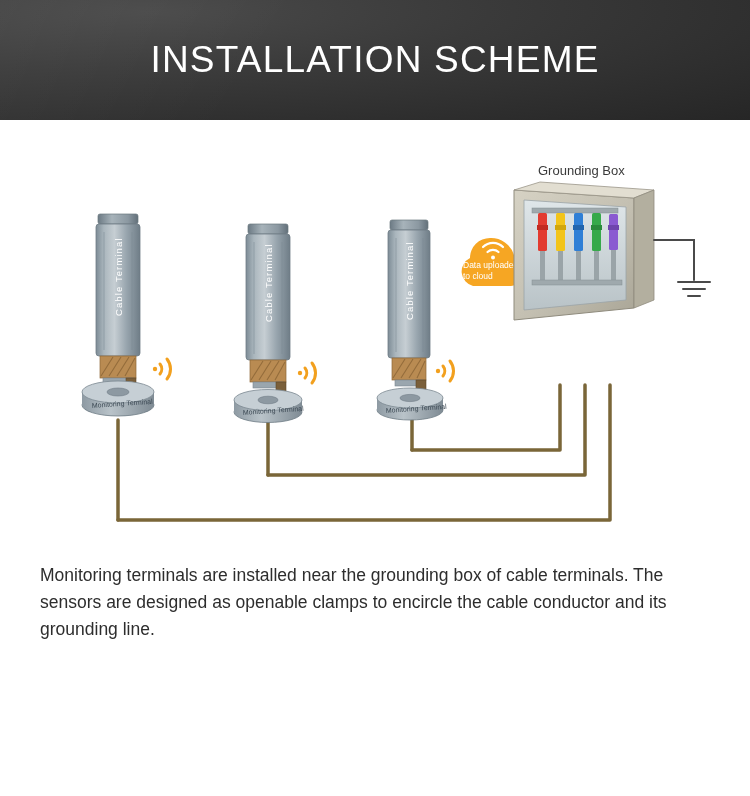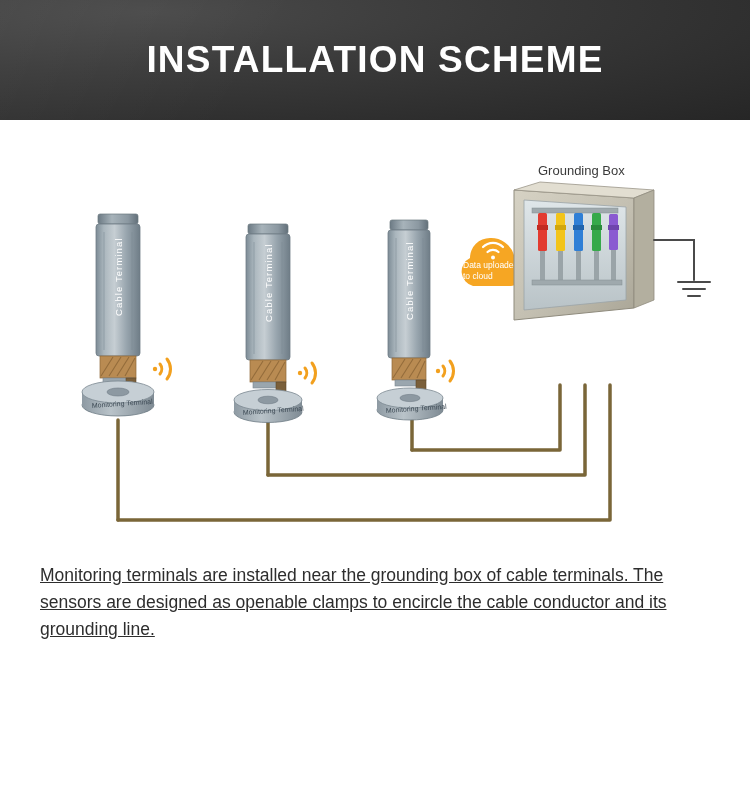--- a/index.html
+++ b/index.html
@@ -35,21 +35,21 @@
   }
   .header-title {
     position: absolute;
     left: 0; top: 0;
     width: 750px; height: 120px;
     display: flex;
     align-items: center;
     justify-content: center;
     color: #ffffff;
     font-size: 37px;
-    font-weight: bold;
+    font-weight: normal;
     letter-spacing: 1.2px;
     z-index: 2;
   }
 
   
   .diagram {
     position: absolute;
     left: 0; top: 120px;
     width: 750px; height: 430px;
     background: #ffffff;
@@ -57,21 +57,20 @@
   .diagram svg { display: block; }
 
   
   .caption {
     position: absolute;
     left: 40px; top: 562px;
     width: 672px;
     color: #2d2d2d;
     font-size: 17.5px;
     line-height: 27px;
-    text-decoration: underline;
   }
 
   .vert-label {
     font-size: 9.5px;
     letter-spacing: 1.1px;
     fill: #ffffff;
     font-family: "Liberation Sans", sans-serif;
   }
   .mt-label {
     font-size: 7px;

